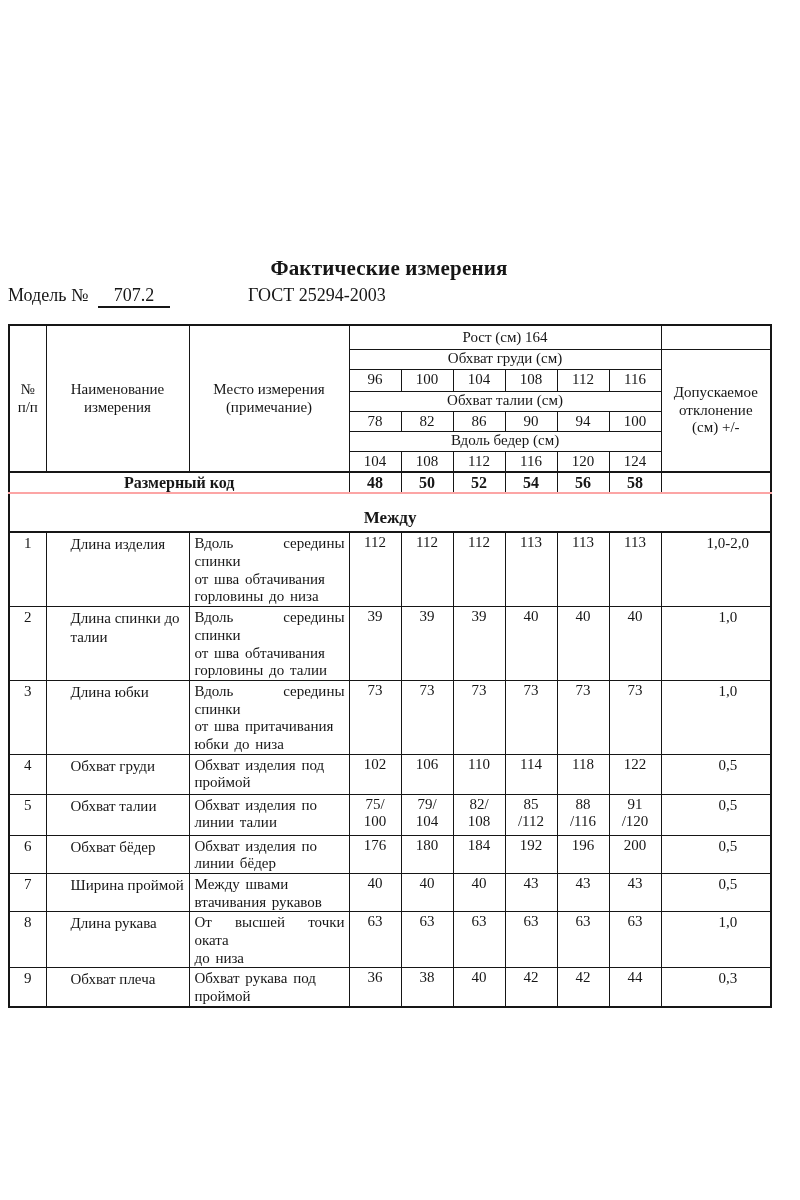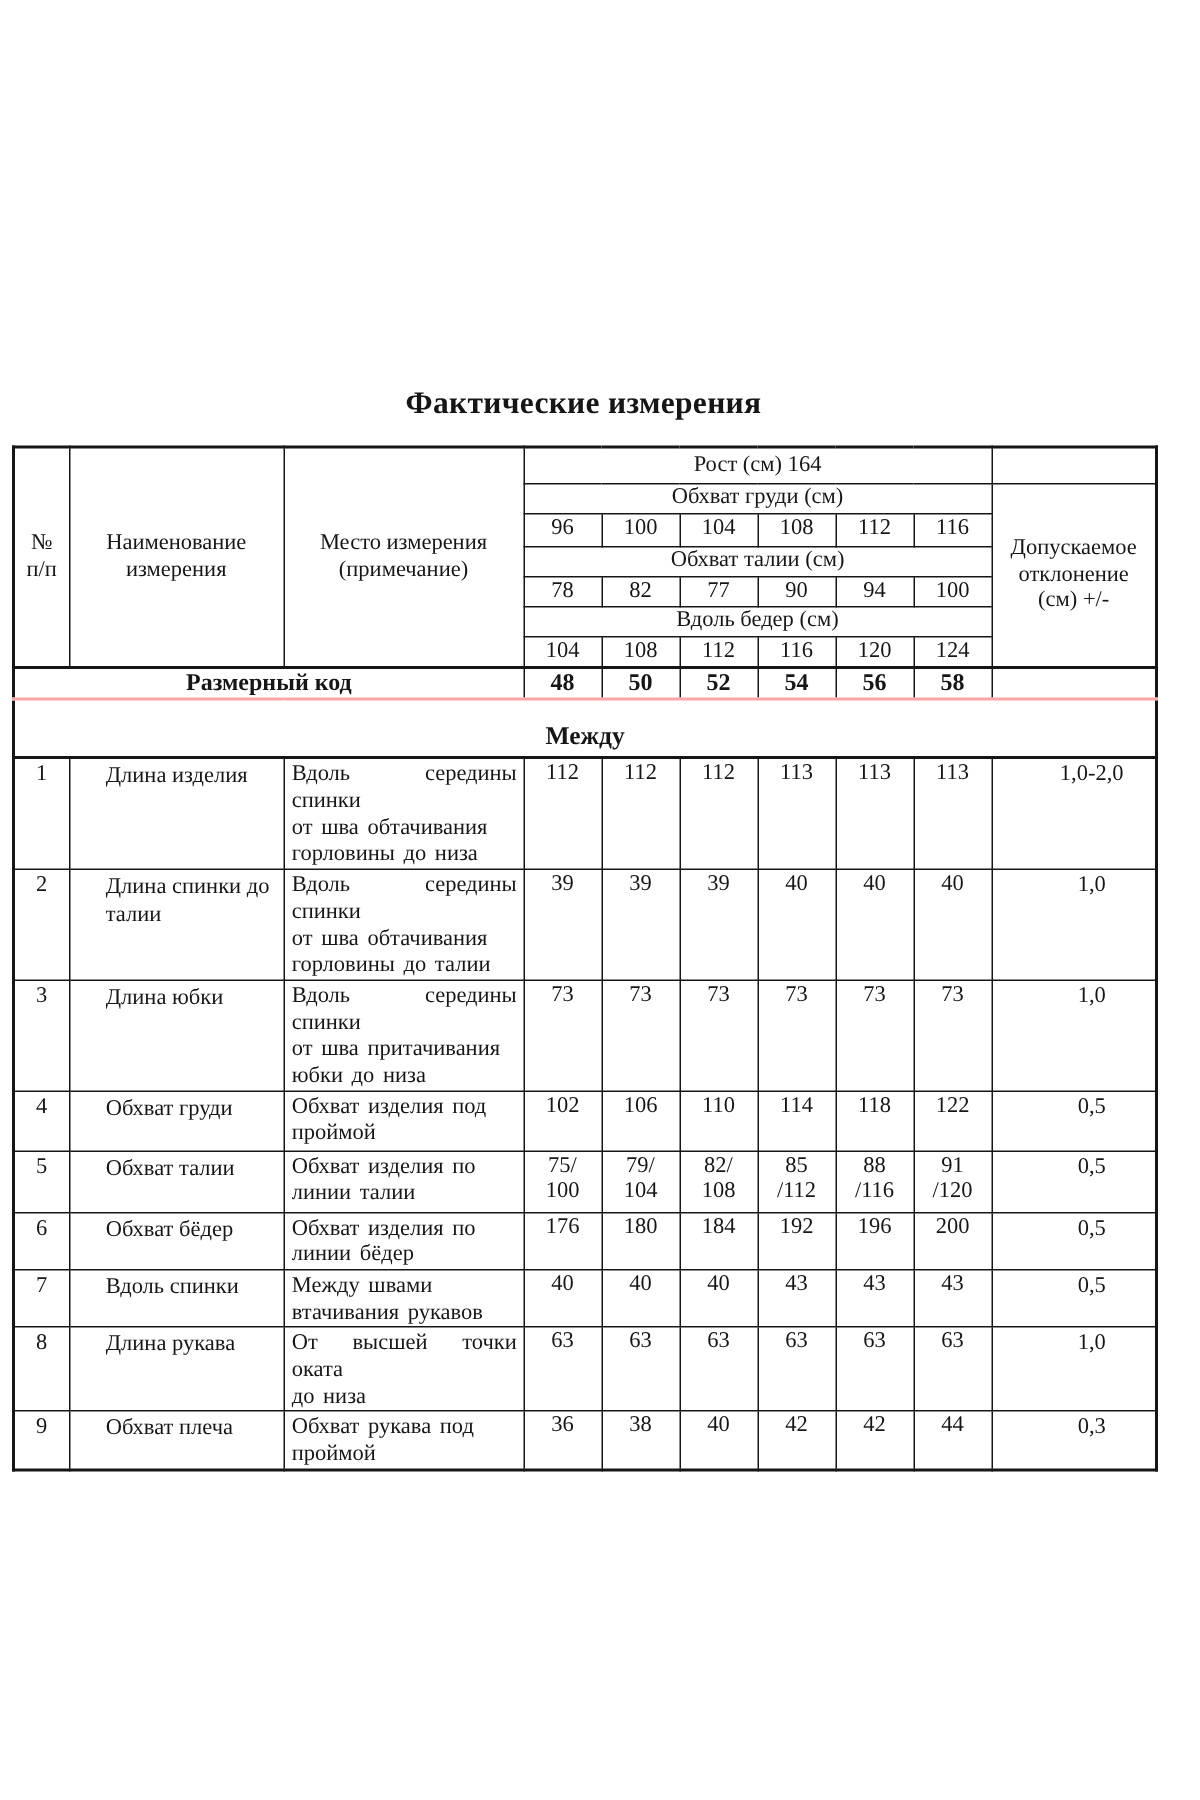--- a/index.html
+++ b/index.html
@@ -87,20 +87,23 @@
 </style>
 </head>
 <body>
 
 <div class="page">
   <div class="doc">
 
     <div class="doc-title">Фактические измерения</div>
 
 
+    <div class="model-line">
+      <span>Модель №</span><span class="model-no-value">707.2</span><span class="gost">ГОСТ 25294-2003</span>
+    </div>
 
     <table class="meas">
       <colgroup>
         <col style="width:37px">
         <col style="width:143px">
         <col style="width:160px">
         <col style="width:52px">
           <col style="width:52px">
           <col style="width:52px">
         <col style="width:52px">
@@ -133,21 +136,21 @@
         <td class="val">108</td>
         <td class="val">112</td>
         <td class="val">116</td>
       </tr>
       <tr style="height:20px">
         <td class="hdr" colspan="6">Обхват талии (см)</td>
       </tr>
       <tr style="height:20px">
         <td class="val">78</td>
         <td class="val">82</td>
-        <td class="val">77</td>
+        <td class="val">86</td>
         <td class="val">90</td>
         <td class="val">94</td>
         <td class="val">100</td>
       </tr>
       <tr style="height:20px">
         <td class="hdr" colspan="6">Вдоль бедер (см)</td>
       </tr>
       <tr style="height:21px">
         <td class="val">104</td>
         <td class="val">108</td>
@@ -254,21 +257,21 @@
         <td class="val pre">176</td>
         <td class="val pre">180</td>
         <td class="val pre">184</td>
         <td class="val pre">192</td>
         <td class="val pre">196</td>
         <td class="val pre">200</td>
         <td class="tol">0,5</td>
       </tr>
       <tr style="height:35px">
         <td class="num">7</td>
-        <td class="name">Вдоль спинки</td>
+        <td class="name">Ширина проймой</td>
         <td class="place pre">Между швами
 втачивания рукавов</td>
         <td class="val pre">40</td>
         <td class="val pre">40</td>
         <td class="val pre">40</td>
         <td class="val pre">43</td>
         <td class="val pre">43</td>
         <td class="val pre">43</td>
         <td class="tol">0,5</td>
       </tr>

